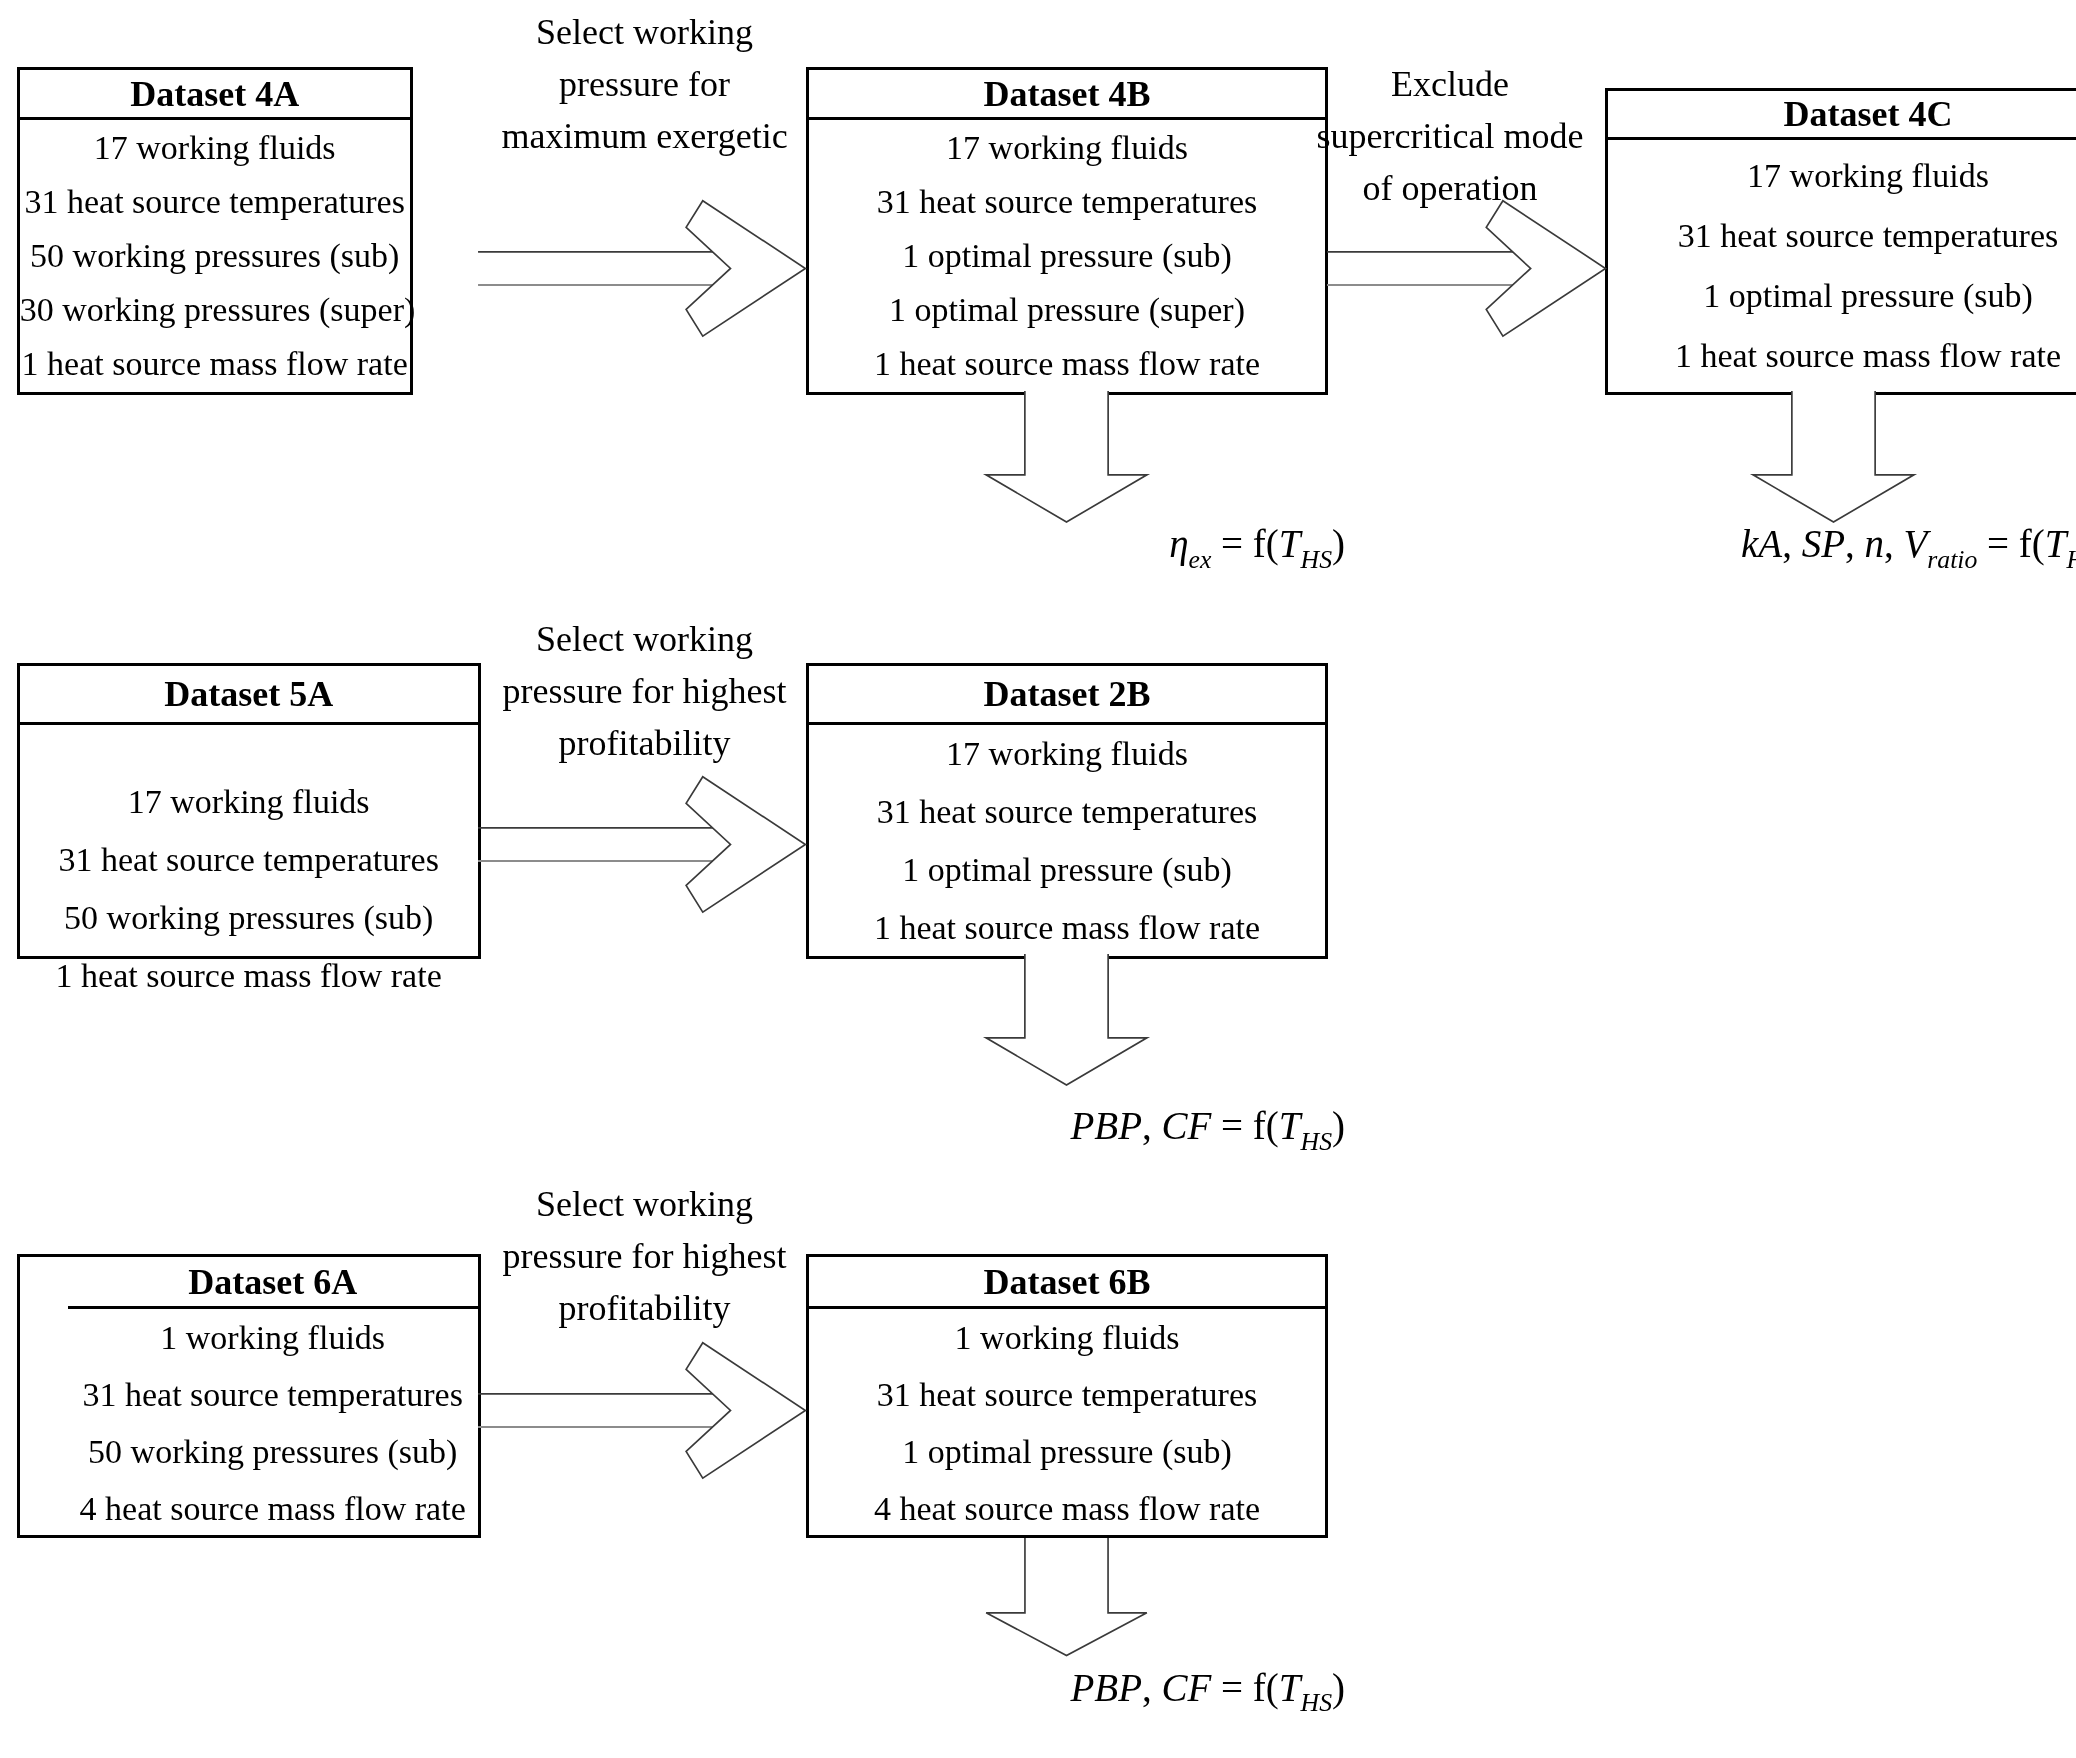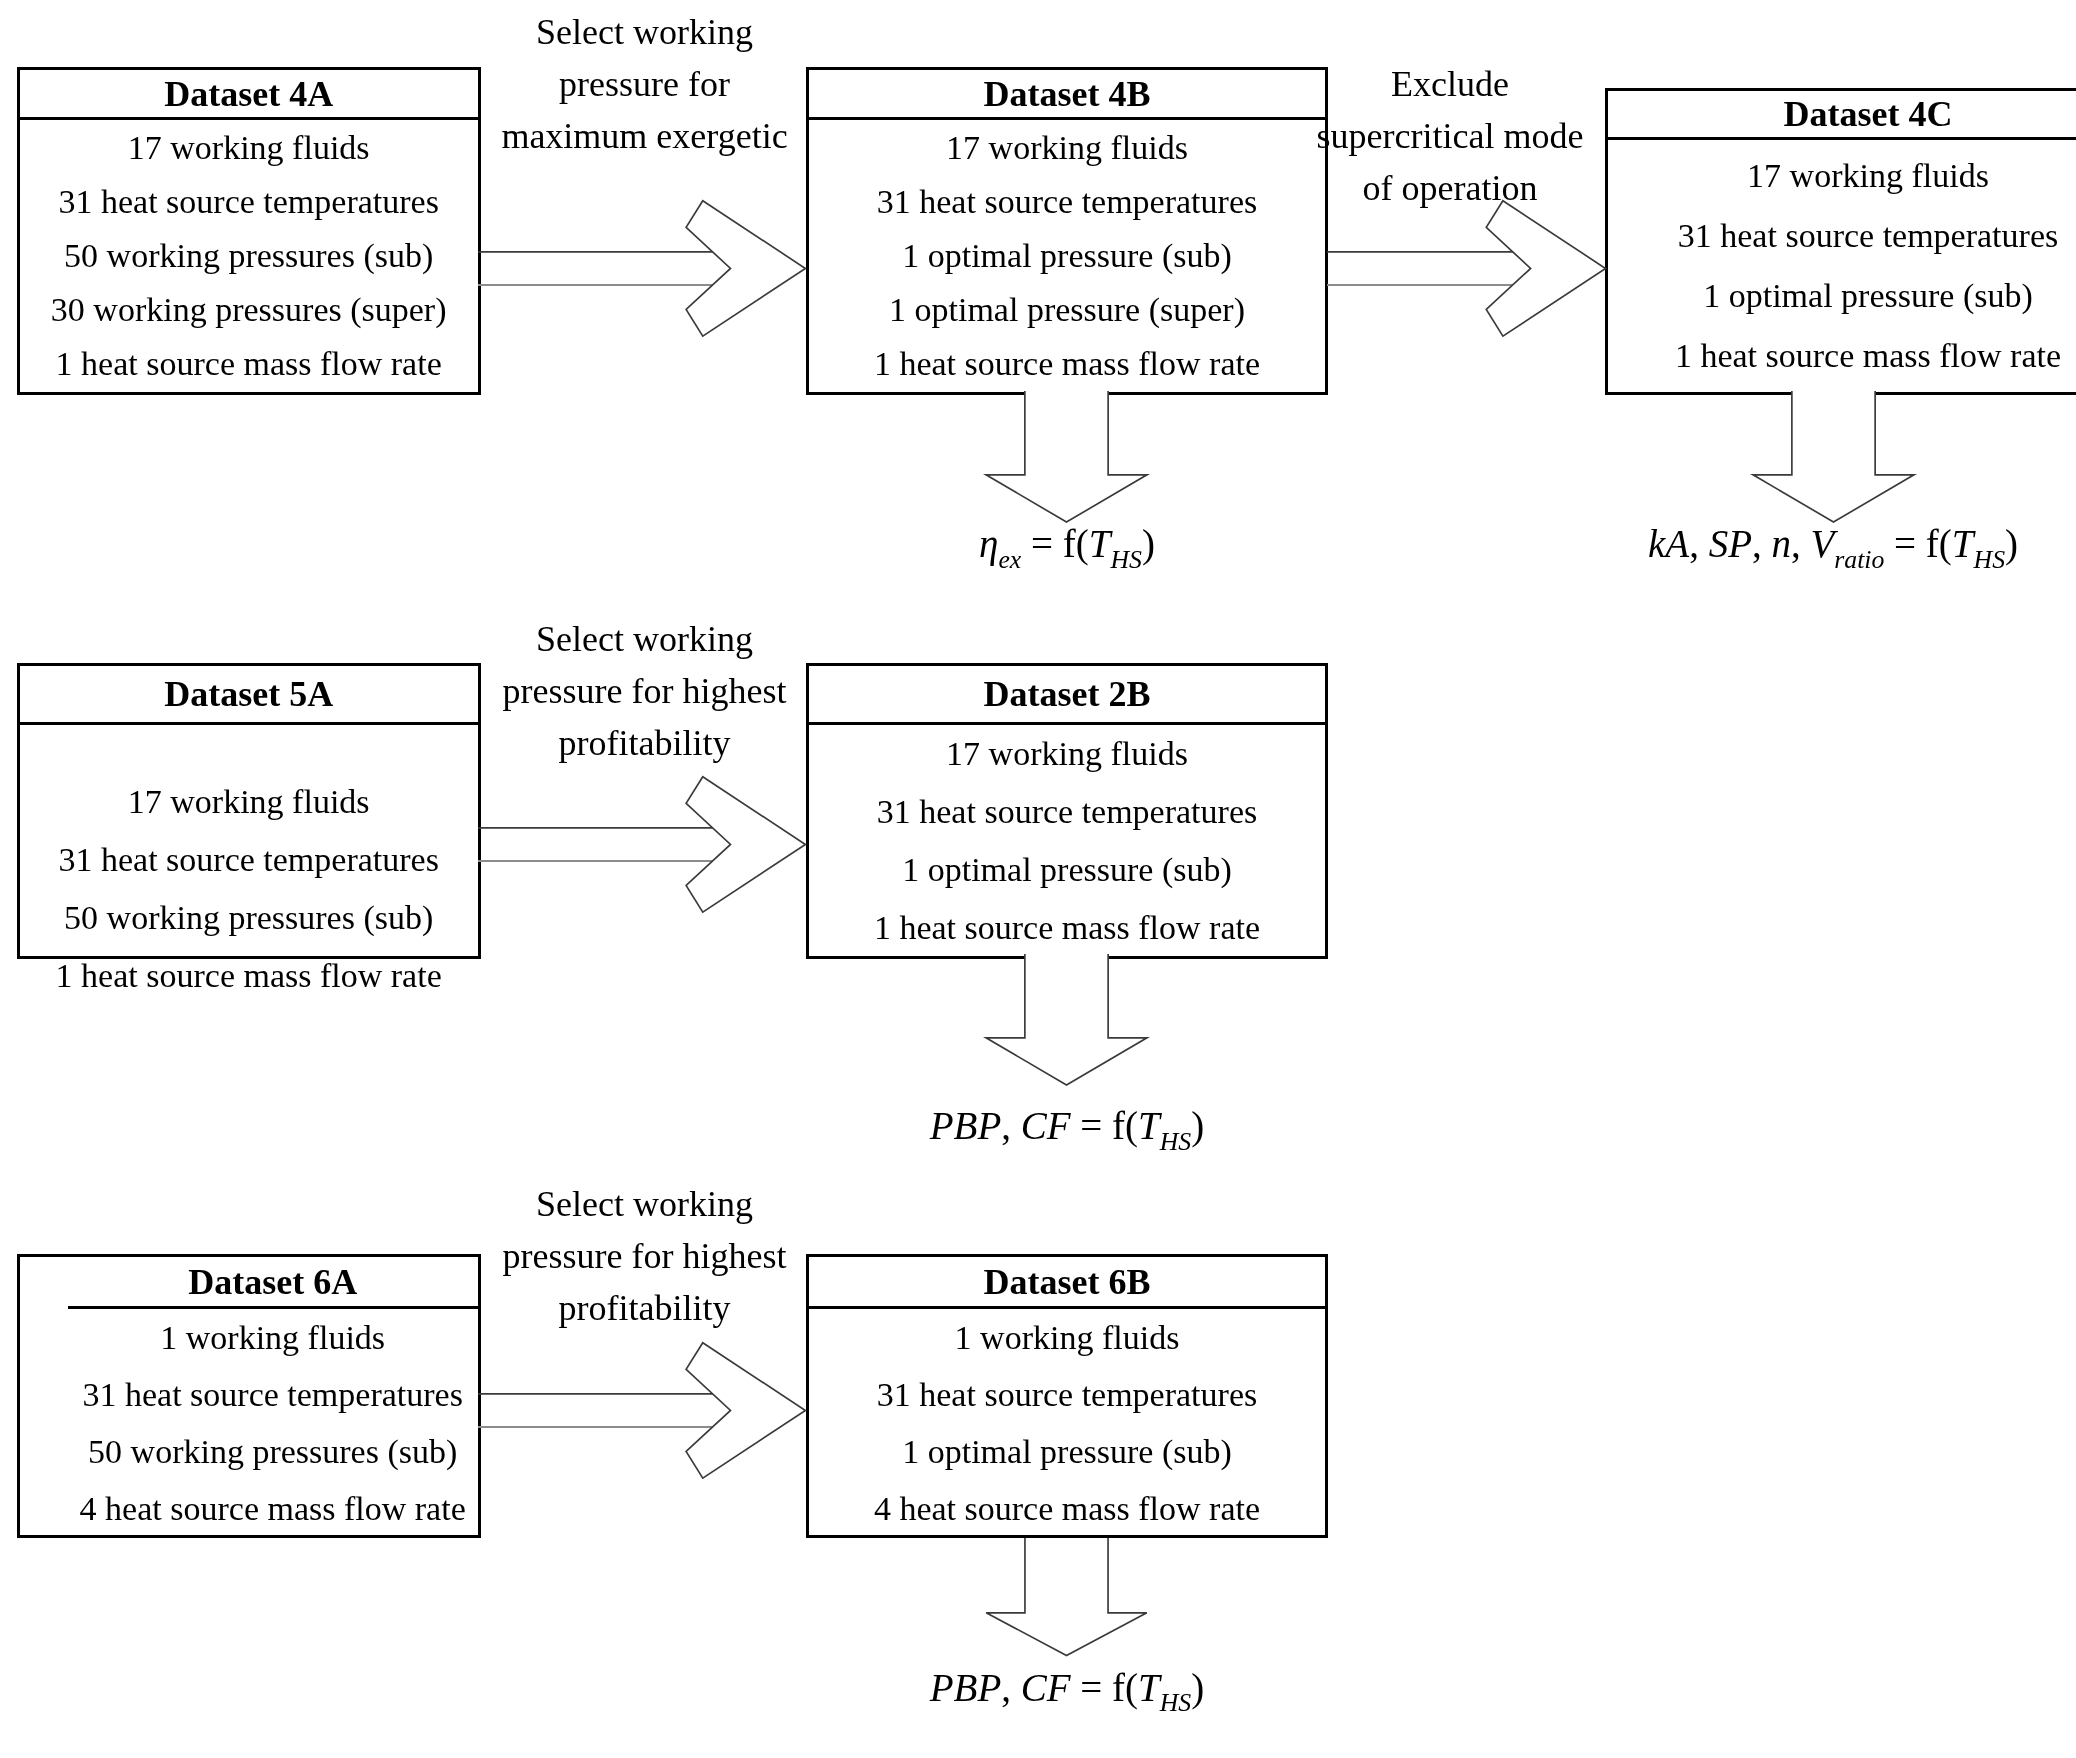--- a/index.html
+++ b/index.html
@@ -11,37 +11,37 @@
        display:flex;flex-direction:column;}
   .box-title{flex:0 0 auto;height:var(--hh);display:flex;align-items:center;justify-content:center;
        border-bottom:3.9px solid #000;font-weight:bold;font-size:36px;}
   .box-body{flex:1 1 auto;display:flex;flex-direction:column;justify-content:center;
        text-align:center;font-size:34px;}
   .box-body .tline{line-height:var(--lh);white-space:nowrap;}
 
   .flabel{position:absolute;text-align:center;font-size:36px;line-height:52px;}
   .flabel .tline{white-space:nowrap;}
 
-  .formula{position:absolute;text-align:center;font-size:39px;line-height:50px;white-space:nowrap;}
+  .formula{position:absolute;text-align:right;font-size:39px;line-height:50px;white-space:nowrap;}
   .formula.two{line-height:47px;}
   .it{font-style:italic;}
   .sb{font-size:66%;vertical-align:-22%;}
 
   svg{position:absolute;display:block;overflow:visible;}
   .ln{stroke:#3a3a3a;stroke-width:3;fill:none;}
   .lngray{stroke:#8c8c8c;stroke-width:3.5;fill:none;}
   .shape{fill:#ffffff;stroke:#3a3a3a;stroke-width:3;stroke-linejoin:miter;}
   .fillonly{fill:#ffffff;stroke:none;}
 </style>
 </head>
 <body>
 
 <div id="canvas">
 
-  <div class="box" style="left:16.7px;top:67px;width:464px;height:328px;--hh:47px;--lh:54px;">
+  <div class="box" style="left:16.7px;top:67px;width:396px;height:328px;--hh:47px;--lh:54px;">
     <div class="box-title">Dataset 4A</div>
     <div class="box-body">
         <div class="tline">17 working fluids</div>
         <div class="tline">31 heat source temperatures</div>
         <div class="tline">50 working pressures (sub)</div>
         <div class="tline">30 working pressures (super)</div>
         <div class="tline">1 heat source mass flow rate</div>
       </div>
   </div>
 

